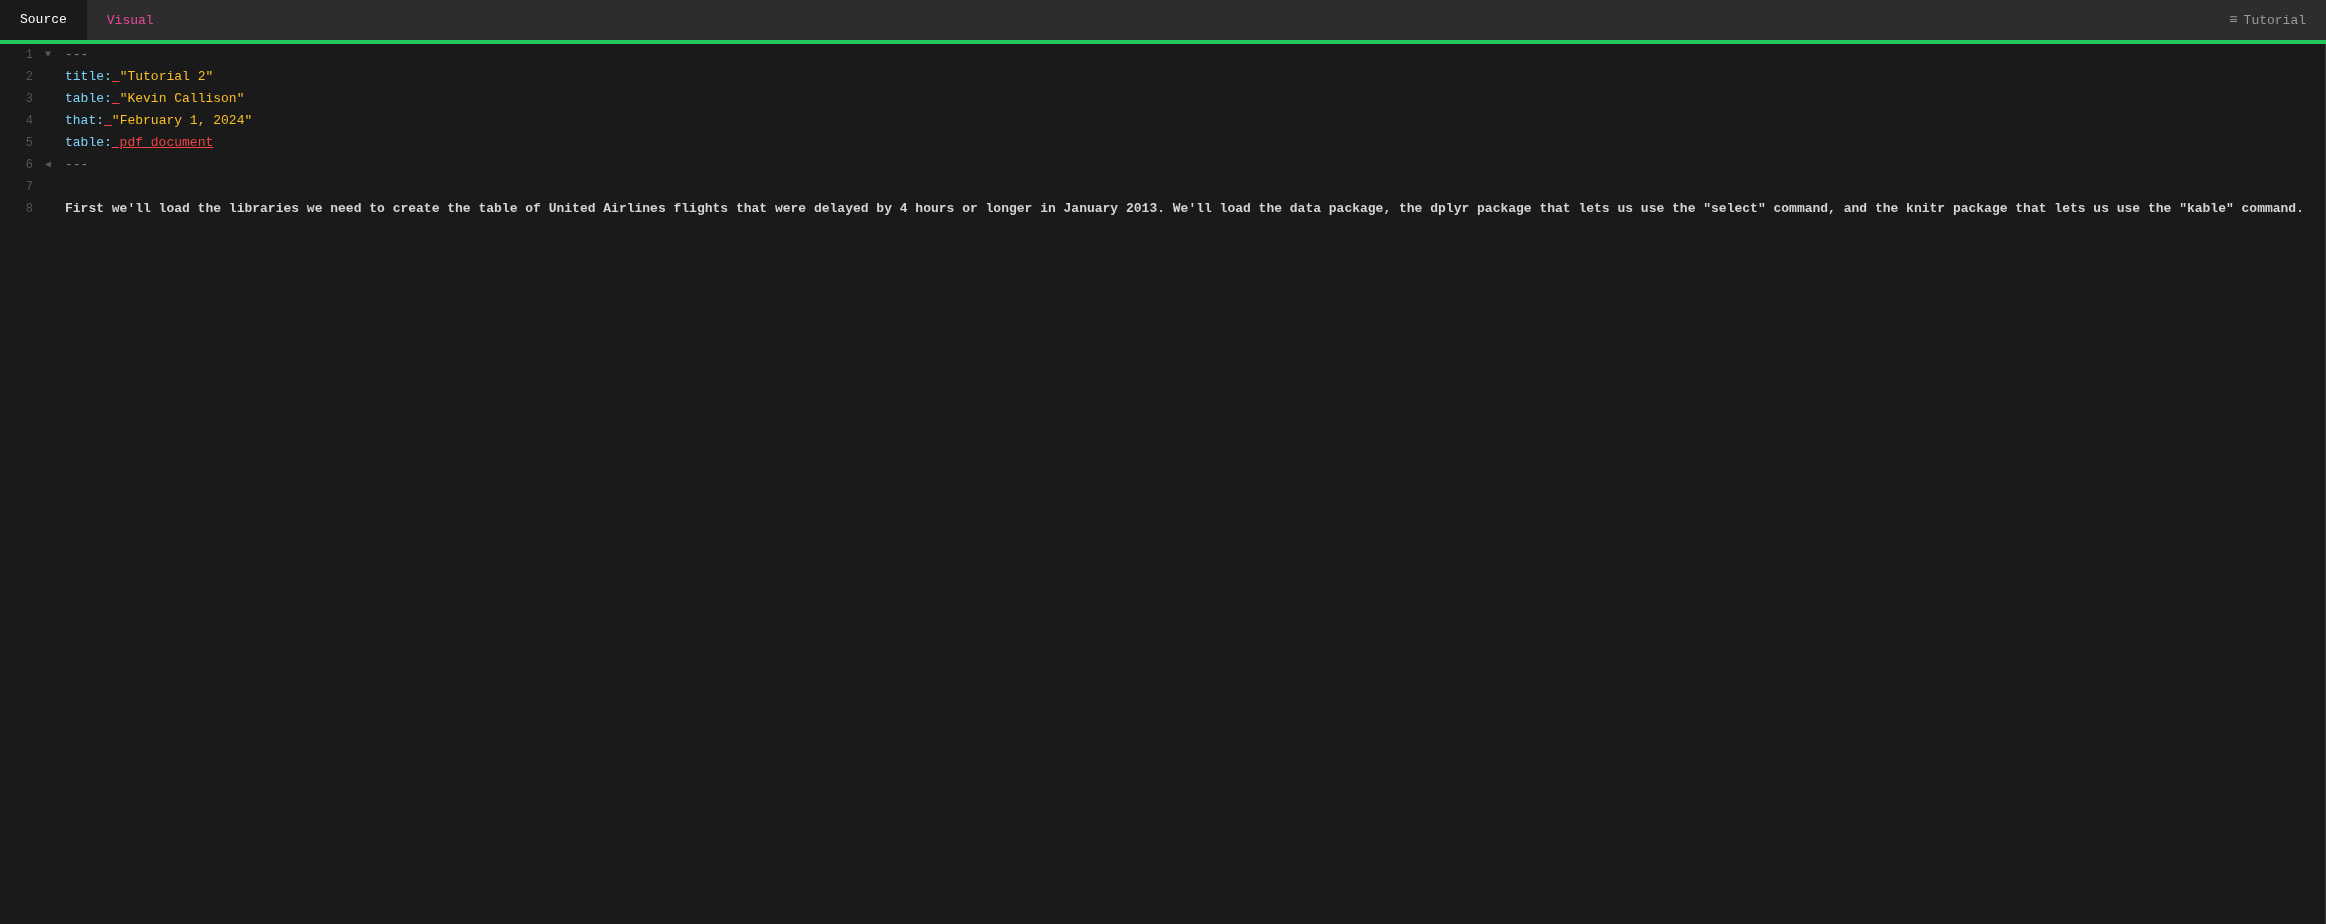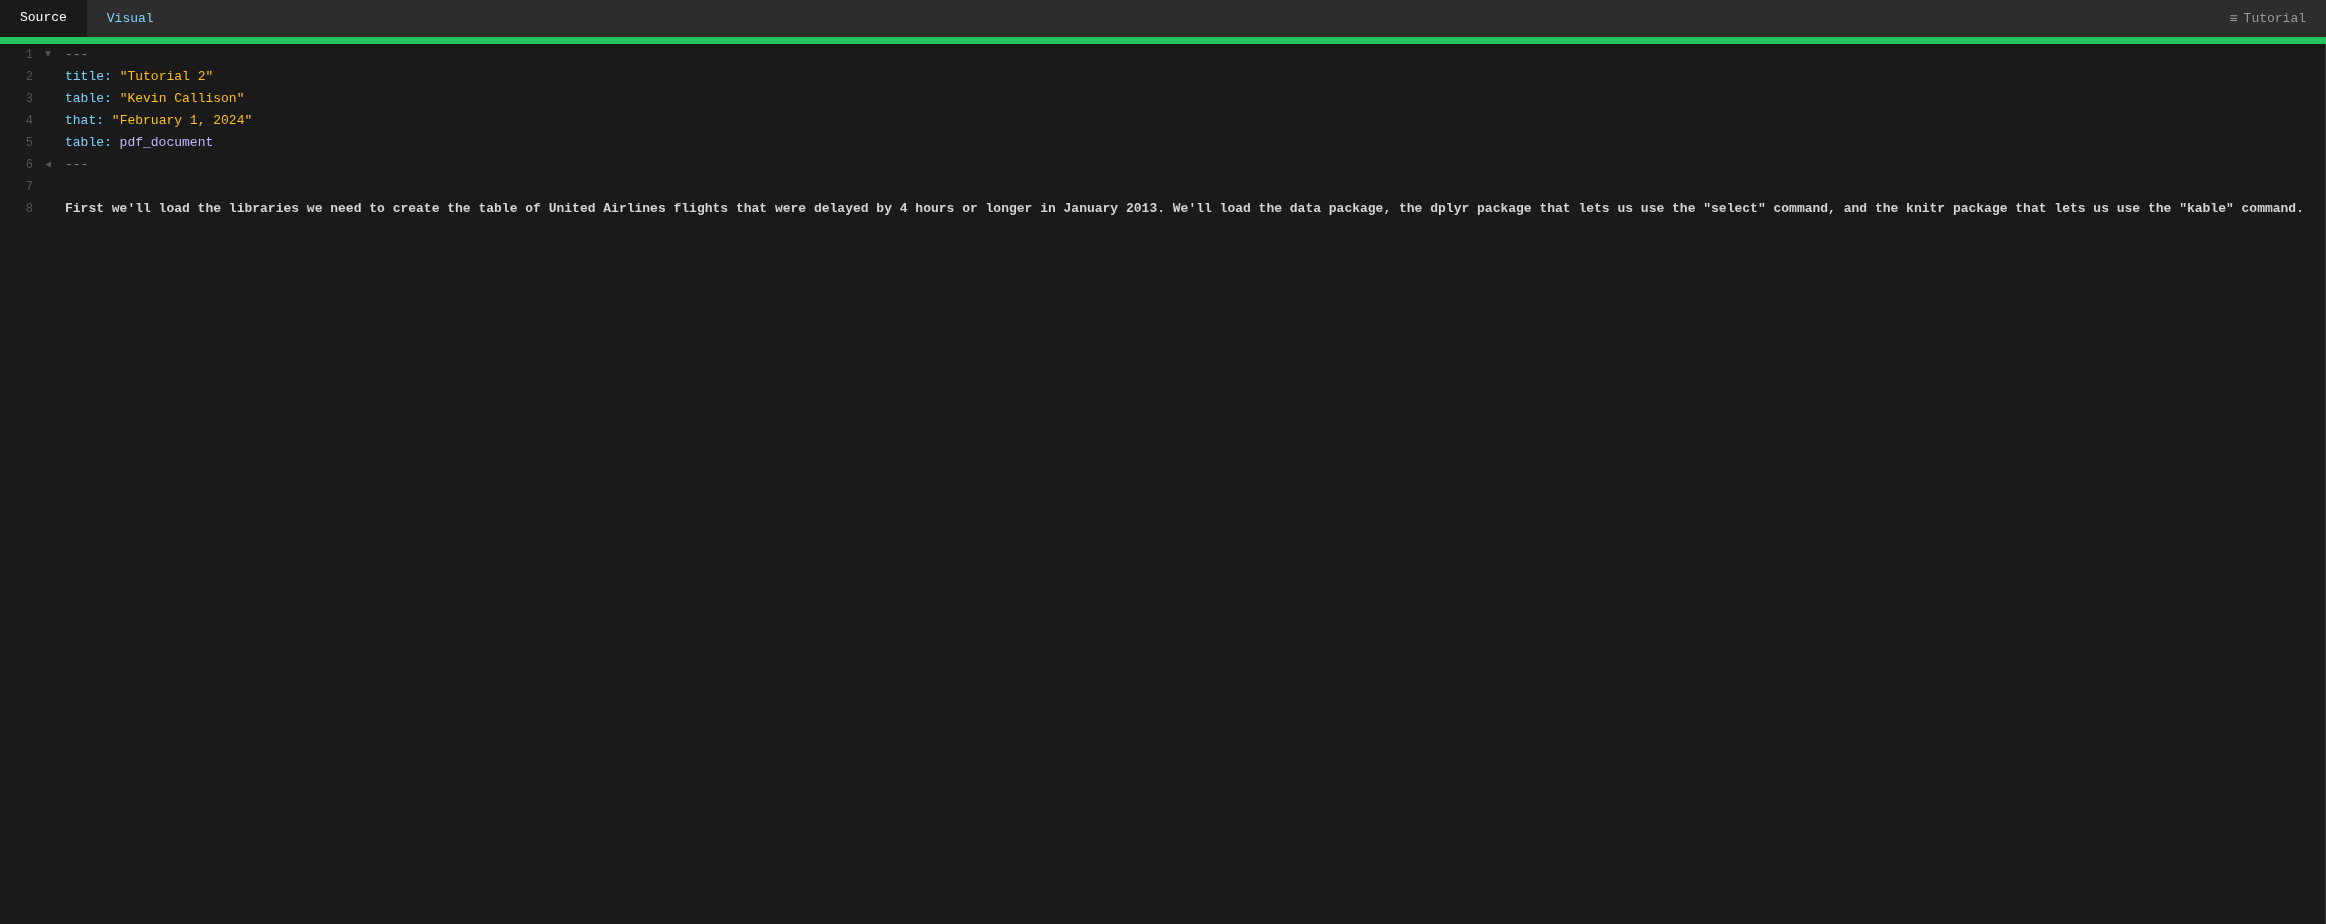--- a/index.html
+++ b/index.html
@@ -13,38 +13,38 @@
       display: flex;
       flex-direction: column;
     }
 
     
     .tab-bar {
       display: flex;
       align-items: center;
       background: #2d2d2d;
       height: 44px;
-      border-bottom: 7px solid #22c55e;
+      border-bottom: 4px solid #22c55e;
       flex-shrink: 0;
     }
     .tab {
       padding: 0 20px;
       height: 100%;
       display: flex;
       align-items: center;
       font-size: 13px;
       cursor: pointer;
     }
     .tab.active {
       background: #1a1a1a;
       color: #ffffff;
       border-bottom: 2px solid #1a1a1a;
     }
     .tab.inactive {
-      color: #7dd3fc;
+      color: #ec4899;
     }
     .tab-spacer { flex: 1; }
     .outline-btn {
       padding: 0 20px;
       height: 100%;
       display: flex;
       align-items: center;
       color: #999;
       font-size: 13px;
       cursor: pointer;
@@ -102,21 +102,21 @@
       padding-left: 4px;
       line-height: 22px;
       white-space: pre;
       font-size: 13px;
     }
 
     
     .c-dash { color: #888; }
     .c-key { color: #7dd3fc; }
     .c-str-yellow { color: #fbbf24; }
-    .c-white { color: #c4b5fd; }
+    .c-white { color: #ef4444; text-decoration: underline; }
 
     
     .line-content-wrap {
       flex: 1;
       padding-left: 4px;
       font-size: 13px;
       line-height: 22px;
       white-space: pre-wrap;
       word-break: break-all;
       font-weight: bold;

